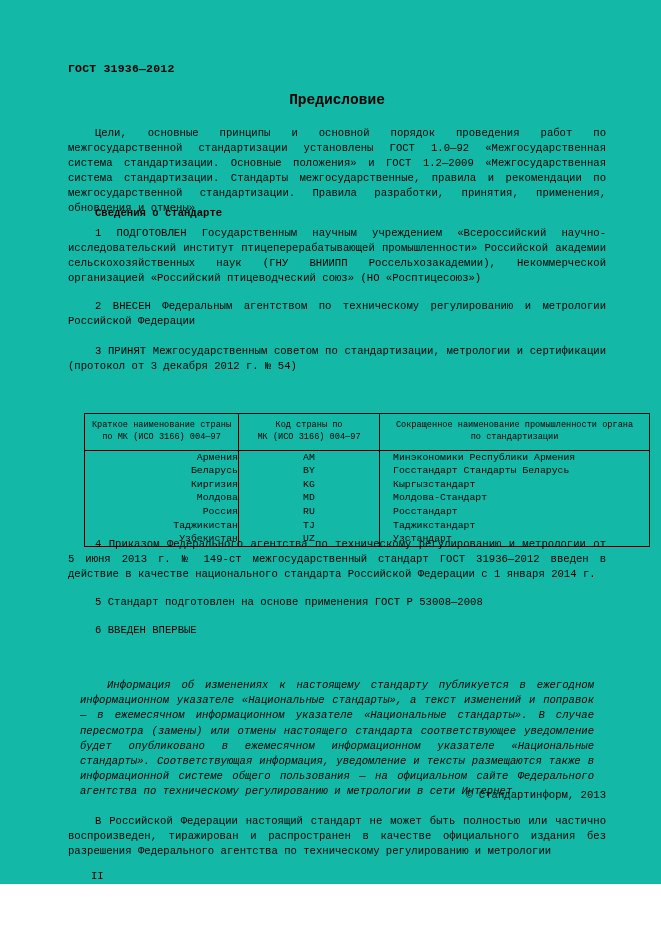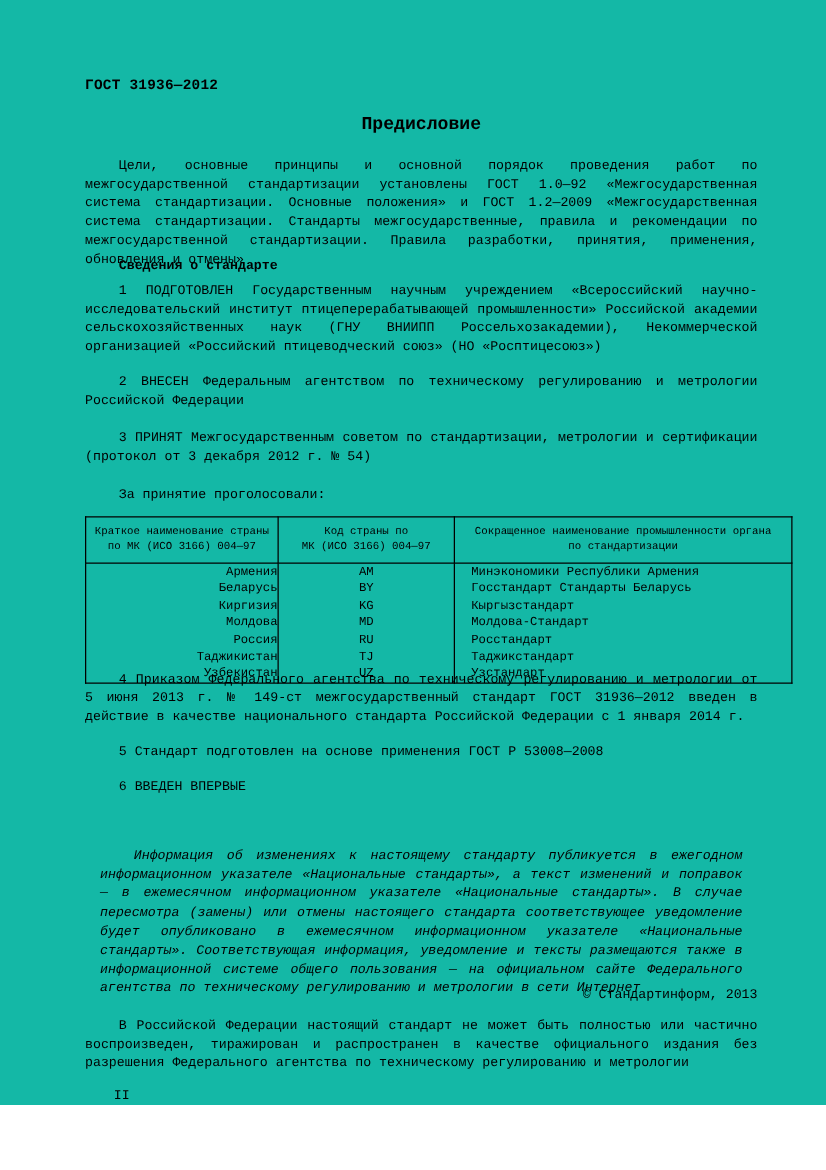--- a/index.html
+++ b/index.html
@@ -86,20 +86,21 @@
 
   .folio {
     font-size: 10.6px;
   }
 
   
   table.country-table {
     border-collapse: collapse;
     width: 538px;
     table-layout: fixed;
+    margin-left: 16px;
   }
   table.country-table th,
   table.country-table td {
     border: 1px solid #000000;
     vertical-align: top;
     padding: 0;
   }
   table.country-table th {
     font-size: 8.6px;
     font-weight: normal;
@@ -145,23 +146,20 @@
   </div>
 
   <div class="block-2">
     <p class="body-text">2  ВНЕСЕН Федеральным агентством по техническому регулированию и метрологии Российской Федерации</p>
   </div>
 
   <div class="block-3">
     <p class="body-text">3  ПРИНЯТ Межгосударственным советом по стандартизации, метрологии и сертификации (протокол от 3 декабря 2012 г. № 54)</p>
   </div>
 
-  <div class="block-vote">
-    <p class="body-text">За принятие проголосовали:</p>
-  </div>
 
   <div class="block-table">
     <table class="country-table">
       <thead>
         <tr>
           <th class="col-a">
             <span>Краткое наименование страны</span><br>
             <span>по МК (ИСО 3166) 004—97</span>
           </th>
           <th class="col-b">

